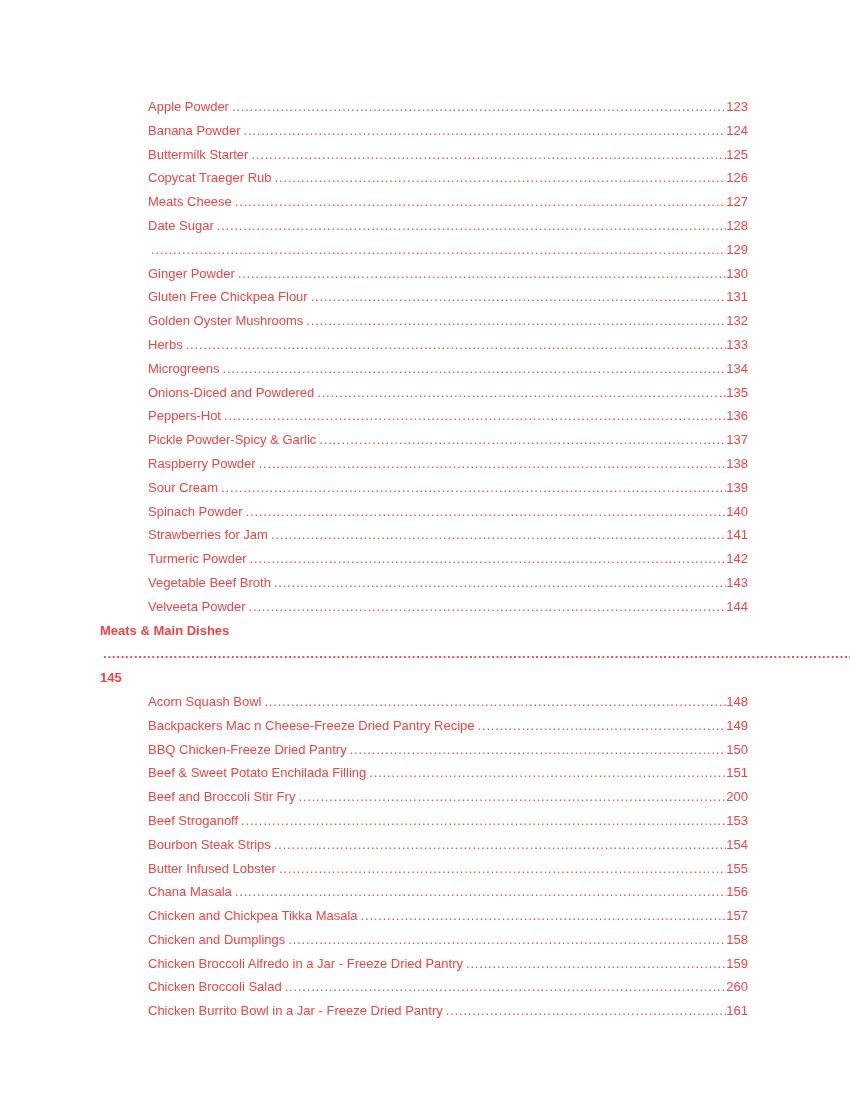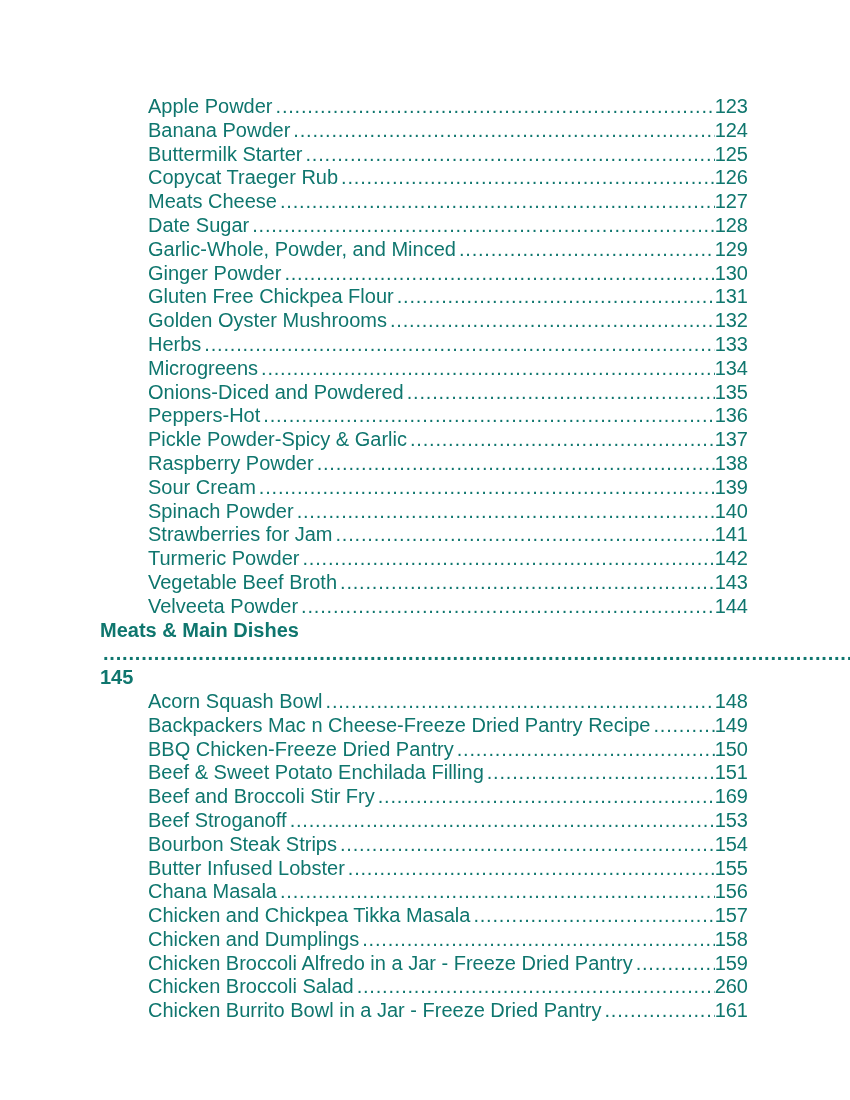--- a/index.html
+++ b/index.html
@@ -13,22 +13,22 @@
     height: 1100px;
     background: #ffffff;
     overflow: hidden;
     font-family: "Liberation Sans", sans-serif;
   }
   .toc {
     position: absolute;
     left: 100px;
     top: 95px;
     width: 648px;
-    color: #0f766e;
-    font-size: 20px;
+    color: #ef4444;
+    font-size: 13px;
     line-height: 23.8px;
   }
   .toc-row {
     display: flex;
     align-items: baseline;
     cursor: pointer;
   }
   .toc-row.level2 { padding-left: 48px; }
   .toc-row.bold   { font-weight: 700; flex-direction: column; }
   .entry-title {
@@ -77,21 +77,20 @@
         <span class="entry-title">Meats Cheese</span>
         <span class="dot-leader">............................................................................................................................................................................................................................</span>
         <span class="page-number">127</span>
       </div>
       <div class="toc-row level2">
         <span class="entry-title">Date Sugar</span>
         <span class="dot-leader">............................................................................................................................................................................................................................</span>
         <span class="page-number">128</span>
       </div>
       <div class="toc-row level2">
-        <span class="entry-title">Garlic-Whole, Powder, and Minced</span>
         <span class="dot-leader">............................................................................................................................................................................................................................</span>
         <span class="page-number">129</span>
       </div>
       <div class="toc-row level2">
         <span class="entry-title">Ginger Powder</span>
         <span class="dot-leader">............................................................................................................................................................................................................................</span>
         <span class="page-number">130</span>
       </div>
       <div class="toc-row level2">
         <span class="entry-title">Gluten Free Chickpea Flour</span>
@@ -184,21 +183,21 @@
         <span class="page-number">150</span>
       </div>
       <div class="toc-row level2">
         <span class="entry-title">Beef &amp; Sweet Potato Enchilada Filling</span>
         <span class="dot-leader">............................................................................................................................................................................................................................</span>
         <span class="page-number">151</span>
       </div>
       <div class="toc-row level2">
         <span class="entry-title">Beef and Broccoli Stir Fry</span>
         <span class="dot-leader">............................................................................................................................................................................................................................</span>
-        <span class="page-number">169</span>
+        <span class="page-number">200</span>
       </div>
       <div class="toc-row level2">
         <span class="entry-title">Beef Stroganoff</span>
         <span class="dot-leader">............................................................................................................................................................................................................................</span>
         <span class="page-number">153</span>
       </div>
       <div class="toc-row level2">
         <span class="entry-title">Bourbon Steak Strips</span>
         <span class="dot-leader">............................................................................................................................................................................................................................</span>
         <span class="page-number">154</span>

